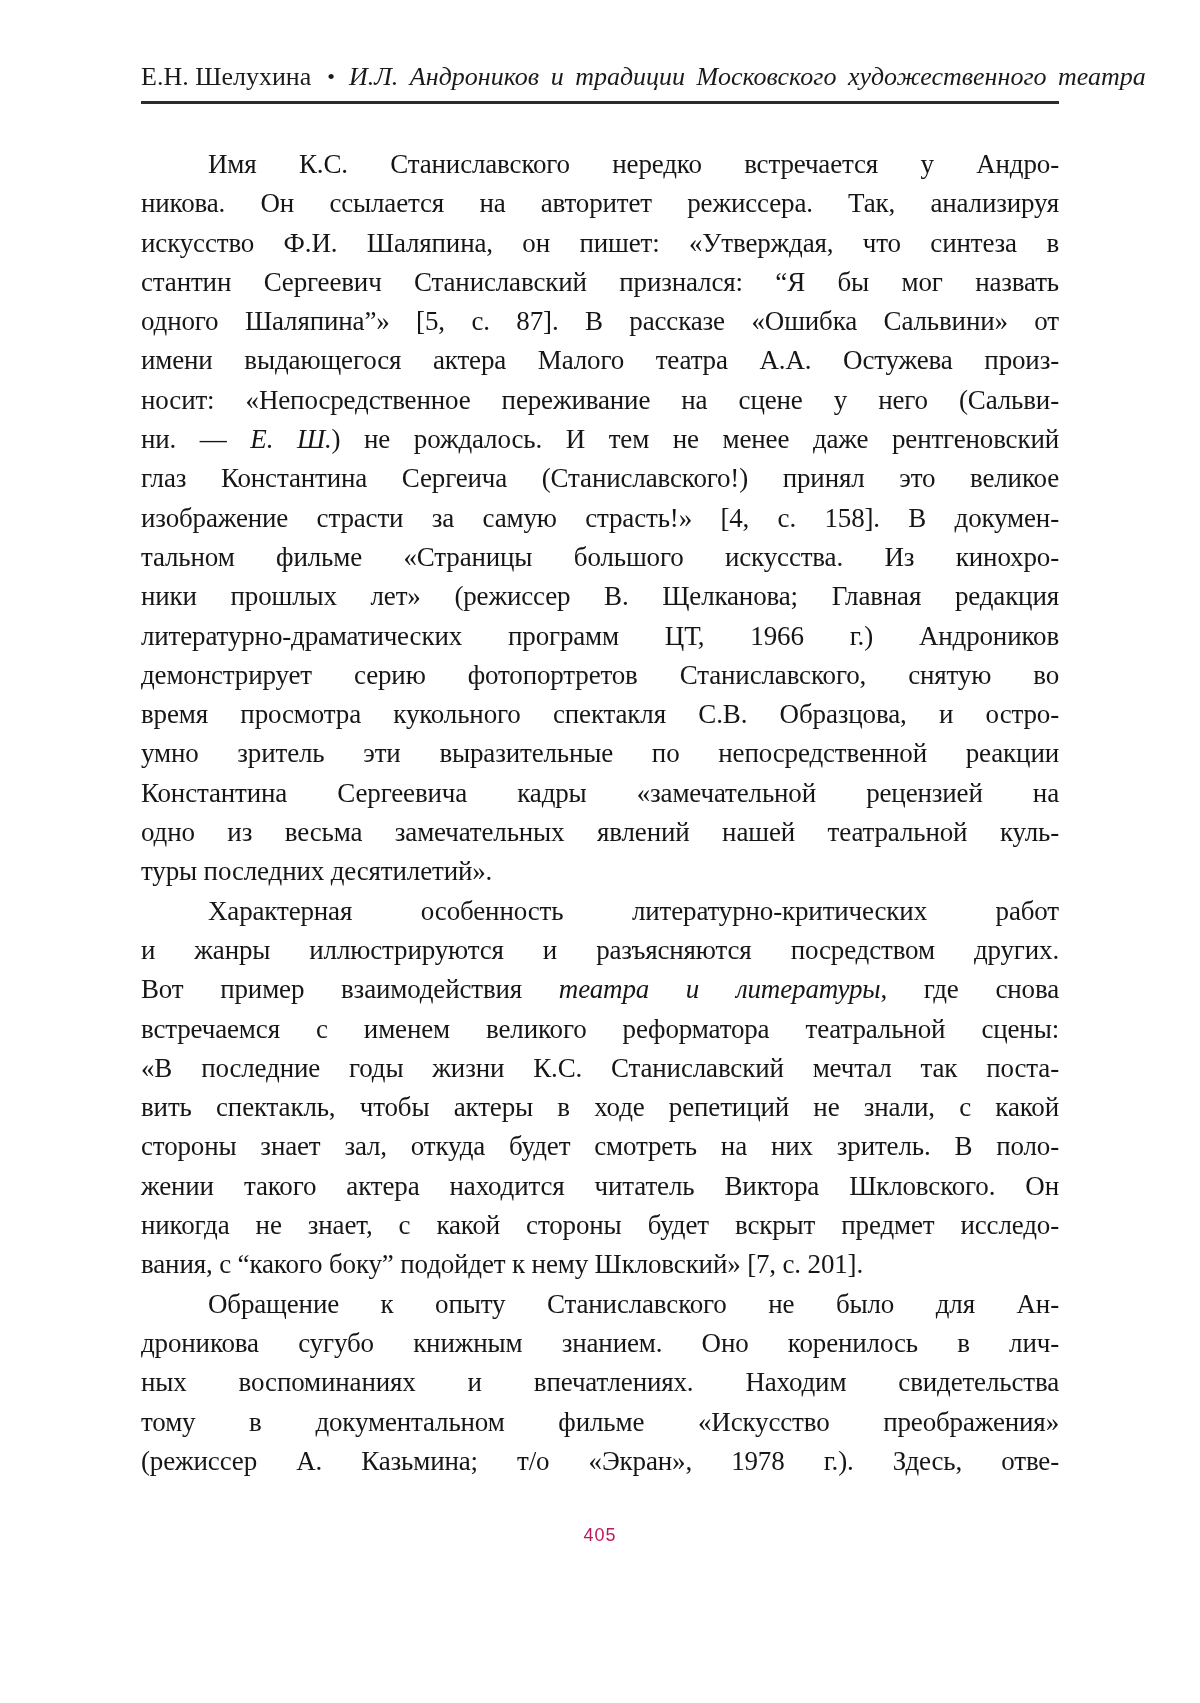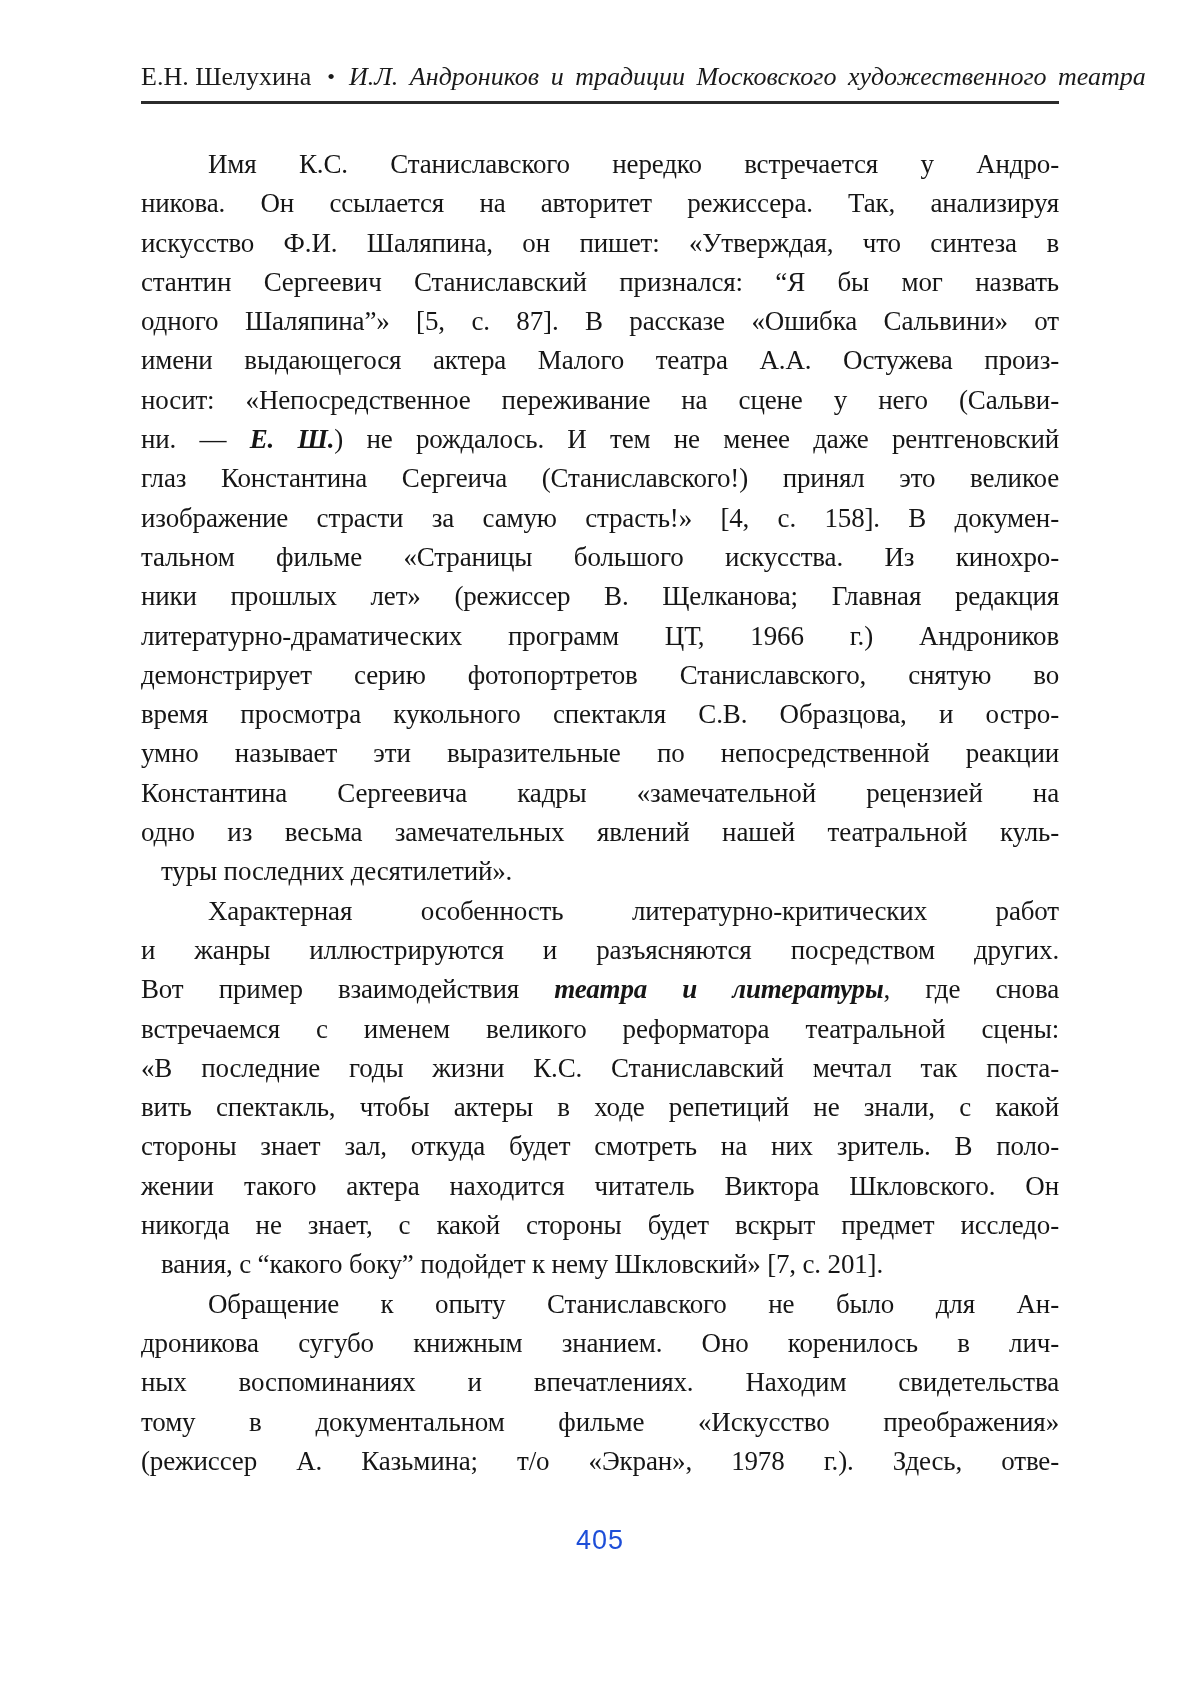--- a/index.html
+++ b/index.html
@@ -51,30 +51,30 @@
   .line {
     height: 39.3px;
     line-height: 39.3px;
     text-align: justify;
     text-align-last: justify;
     white-space: normal;
     hyphens: none;
     overflow: visible;
   }
   .line.first { padding-left: 67px; }
-  .line.plain-end { text-align-last: left; margin-left: 20px; }
-  .it { font-style: italic; font-weight: bold; }
+  .line.plain-end { text-align-last: left; }
+  .it { font-style: italic; }
   
   .page-number {
     margin-top: 44px;
     text-align: center;
     font-family: "Liberation Sans", sans-serif;
-    font-size: 27px;
+    font-size: 18px;
     letter-spacing: 1px;
-    color: #1d4ed8;
+    color: #be185d;
   }
 </style>
 </head>
 <body>
 
 <div class="sheet">
   <div class="content">
 
     <div class="running-header">
       <span class="author">Е.Н. Шелухина</span><span class="bullet">•</span><span class="title">И.Л. Андроников и традиции Московского художественного театра</span>
@@ -90,21 +90,21 @@
           <div class="line"><span>имени выдающегося актера Малого театра А.А. Остужева произ-</span></div>
           <div class="line"><span>носит: «Непосредственное переживание на сцене у него (Сальви-</span></div>
           <div class="line"><span>ни. — </span><span class="it">Е. Ш.</span><span>) не рождалось. И тем не менее даже рентгеновский</span></div>
           <div class="line"><span>глаз Константина Сергеича (Станиславского!) принял это великое</span></div>
           <div class="line"><span>изображение страсти за самую страсть!» [4, с. 158]. В докумен-</span></div>
           <div class="line"><span>тальном фильме «Страницы большого искусства. Из кинохро-</span></div>
           <div class="line"><span>ники прошлых лет» (режиссер В. Щелканова; Главная редакция</span></div>
           <div class="line"><span>литературно-драматических программ ЦТ, 1966 г.) Андроников</span></div>
           <div class="line"><span>демонстрирует серию фотопортретов Станиславского, снятую во</span></div>
           <div class="line"><span>время просмотра кукольного спектакля С.В. Образцова, и остро-</span></div>
-          <div class="line"><span>умно называет эти выразительные по непосредственной реакции</span></div>
+          <div class="line"><span>умно зритель эти выразительные по непосредственной реакции</span></div>
           <div class="line"><span>Константина Сергеевича кадры «замечательной рецензией на</span></div>
           <div class="line"><span>одно из весьма замечательных явлений нашей театральной куль-</span></div>
           <div class="line plain-end"><span>туры последних десятилетий».</span></div>
         </div>
         <div class="paragraph">
           <div class="line first"><span>Характерная особенность литературно-критических работ</span></div>
           <div class="line"><span>и жанры иллюстрируются и разъясняются посредством других.</span></div>
           <div class="line"><span>Вот пример взаимодействия </span><span class="it">театра и литературы</span><span>, где снова</span></div>
           <div class="line"><span>встречаемся с именем великого реформатора театральной сцены:</span></div>
           <div class="line"><span>«В последние годы жизни К.С. Станиславский мечтал так поста-</span></div>

